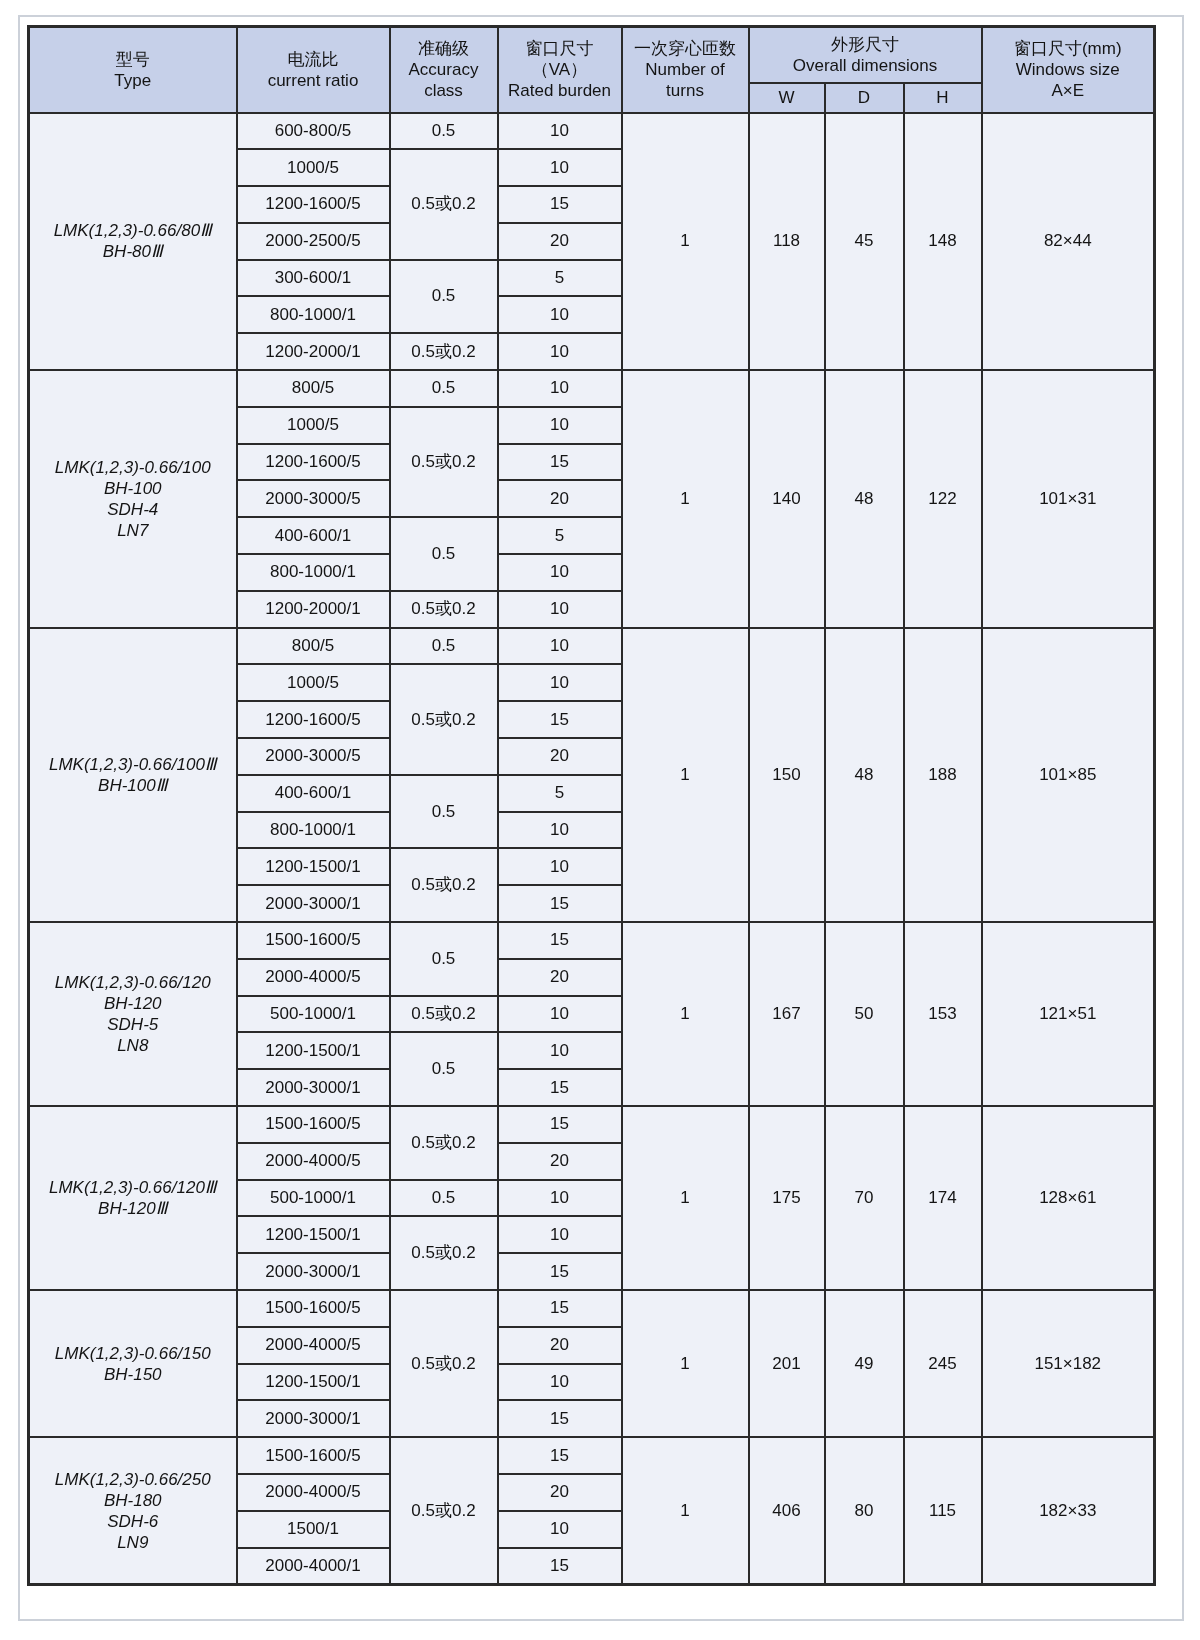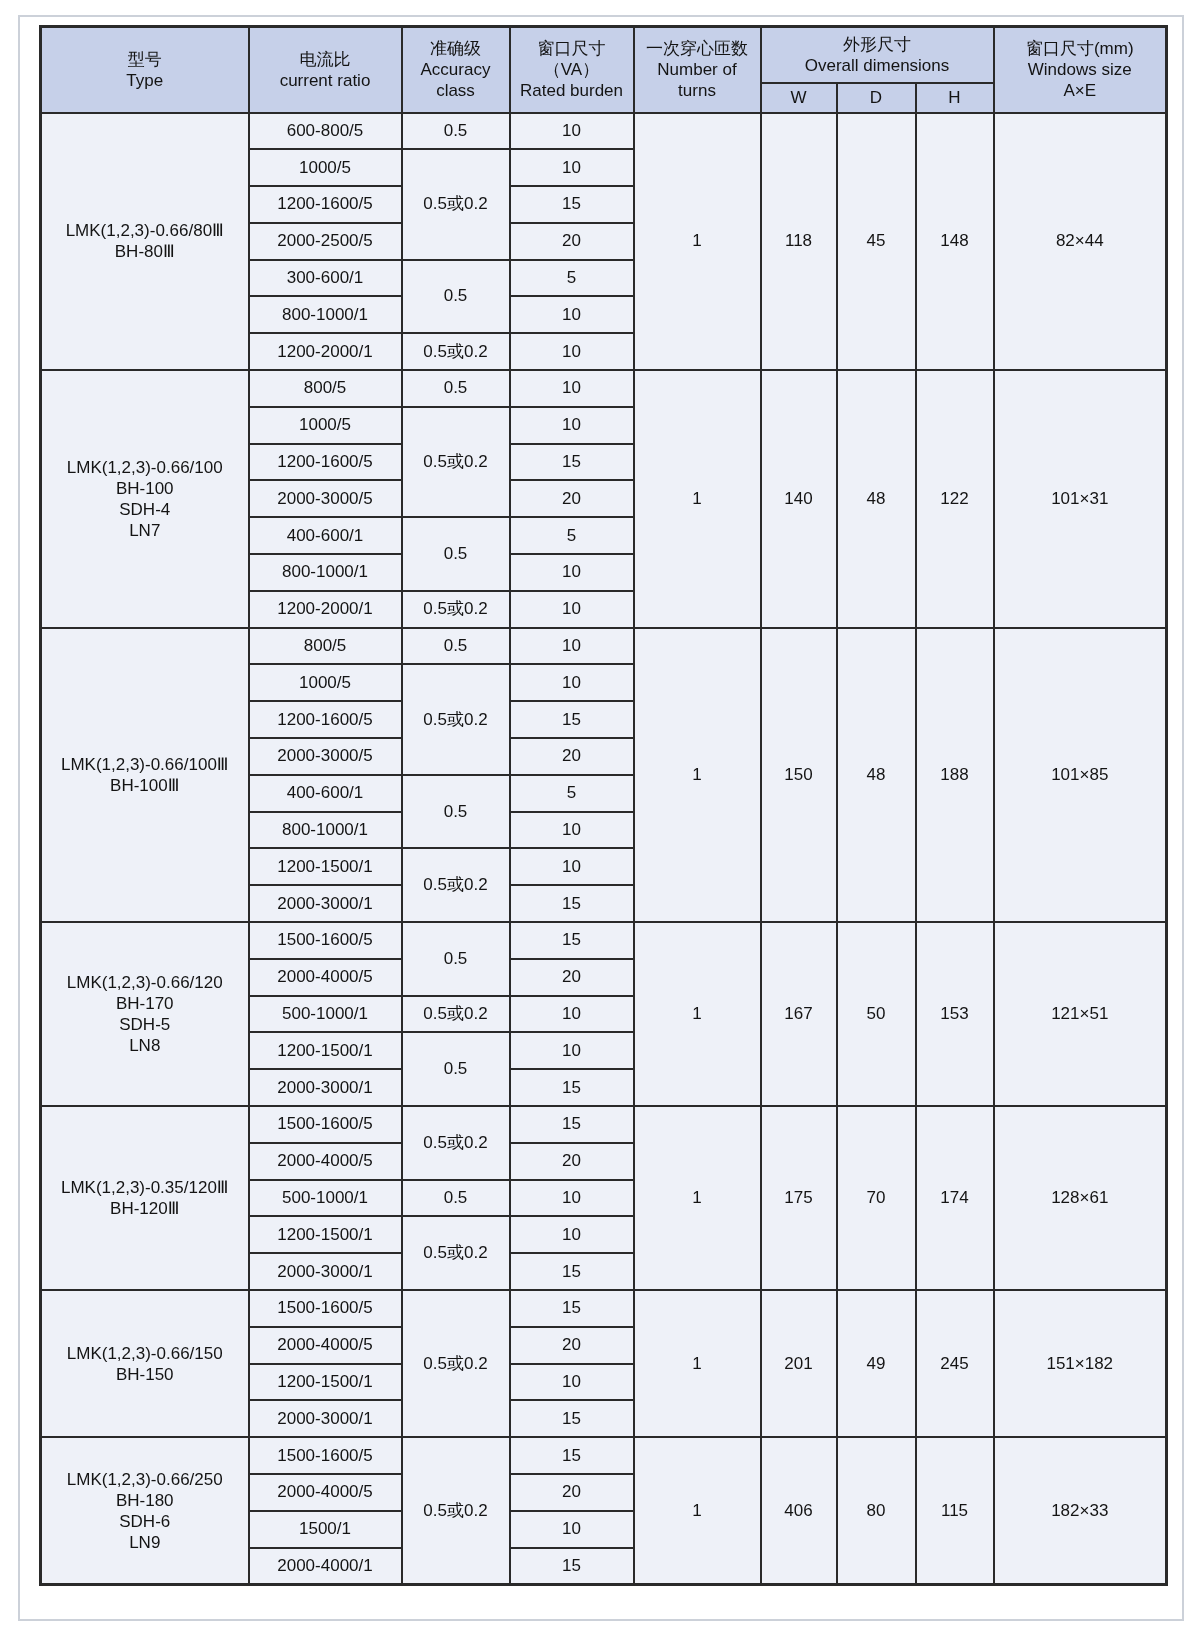--- a/index.html
+++ b/index.html
@@ -21,21 +21,21 @@
   .page-frame{
     position:absolute;
     left:18px;top:15px;
     width:1166px;height:1606px;
     border:2px solid var(--frame);
     background:#ffffff;
     box-sizing:border-box;
   }
   table.spec{
     position:absolute;
-    left:39px;top:25px;
+    left:27px;top:25px;
     width:1128px;
     border-collapse:collapse;
     table-layout:fixed;
     border:3px solid var(--border);
     padding-left:27px;
   }
   table.spec th, table.spec td{
     border:2px solid var(--border);
     text-align:center;
     vertical-align:middle;
@@ -49,21 +49,21 @@
     line-height:21px;
   }
   thead tr.main-row{height:56px;}
   thead tr.sub-row{height:30px;}
   tbody td{
     background:var(--cell-bg);
     font-size:17px;
     line-height:20px;
   }
   tbody tr{height:36.8px;}
-  .type-cell div{line-height:21px;}
+  .type-cell div{line-height:21px;font-style:italic;}
 </style>
 </head>
 <body>
 
 <div class="page-frame"></div>
 
 <table class="spec">
   <colgroup>
     <col style="width:208px">
       <col style="width:153px">
@@ -241,21 +241,21 @@
         <td rowspan="2">0.5或0.2</td>
         <td>10</td>
       </tr>
       <tr>
         <td>2000-3000/1</td>
         <td>15</td>
       </tr>
       <tr>
         <td rowspan="5" class="type-cell">
           <div>LMK(1,2,3)-0.66/120</div>
-          <div>BH-170</div>
+          <div>BH-120</div>
           <div>SDH-5</div>
           <div>LN8</div>
         </td>
         <td>1500-1600/5</td>
         <td rowspan="2">0.5</td>
         <td>15</td>
         <td rowspan="5">1</td>
         <td rowspan="5">167</td>
         <td rowspan="5">50</td>
         <td rowspan="5">153</td>
@@ -274,21 +274,21 @@
         <td>1200-1500/1</td>
         <td rowspan="2">0.5</td>
         <td>10</td>
       </tr>
       <tr>
         <td>2000-3000/1</td>
         <td>15</td>
       </tr>
       <tr>
         <td rowspan="5" class="type-cell">
-          <div>LMK(1,2,3)-0.35/120Ⅲ</div>
+          <div>LMK(1,2,3)-0.66/120Ⅲ</div>
           <div>BH-120Ⅲ</div>
         </td>
         <td>1500-1600/5</td>
         <td rowspan="2">0.5或0.2</td>
         <td>15</td>
         <td rowspan="5">1</td>
         <td rowspan="5">175</td>
         <td rowspan="5">70</td>
         <td rowspan="5">174</td>
         <td rowspan="5">128×61</td>

